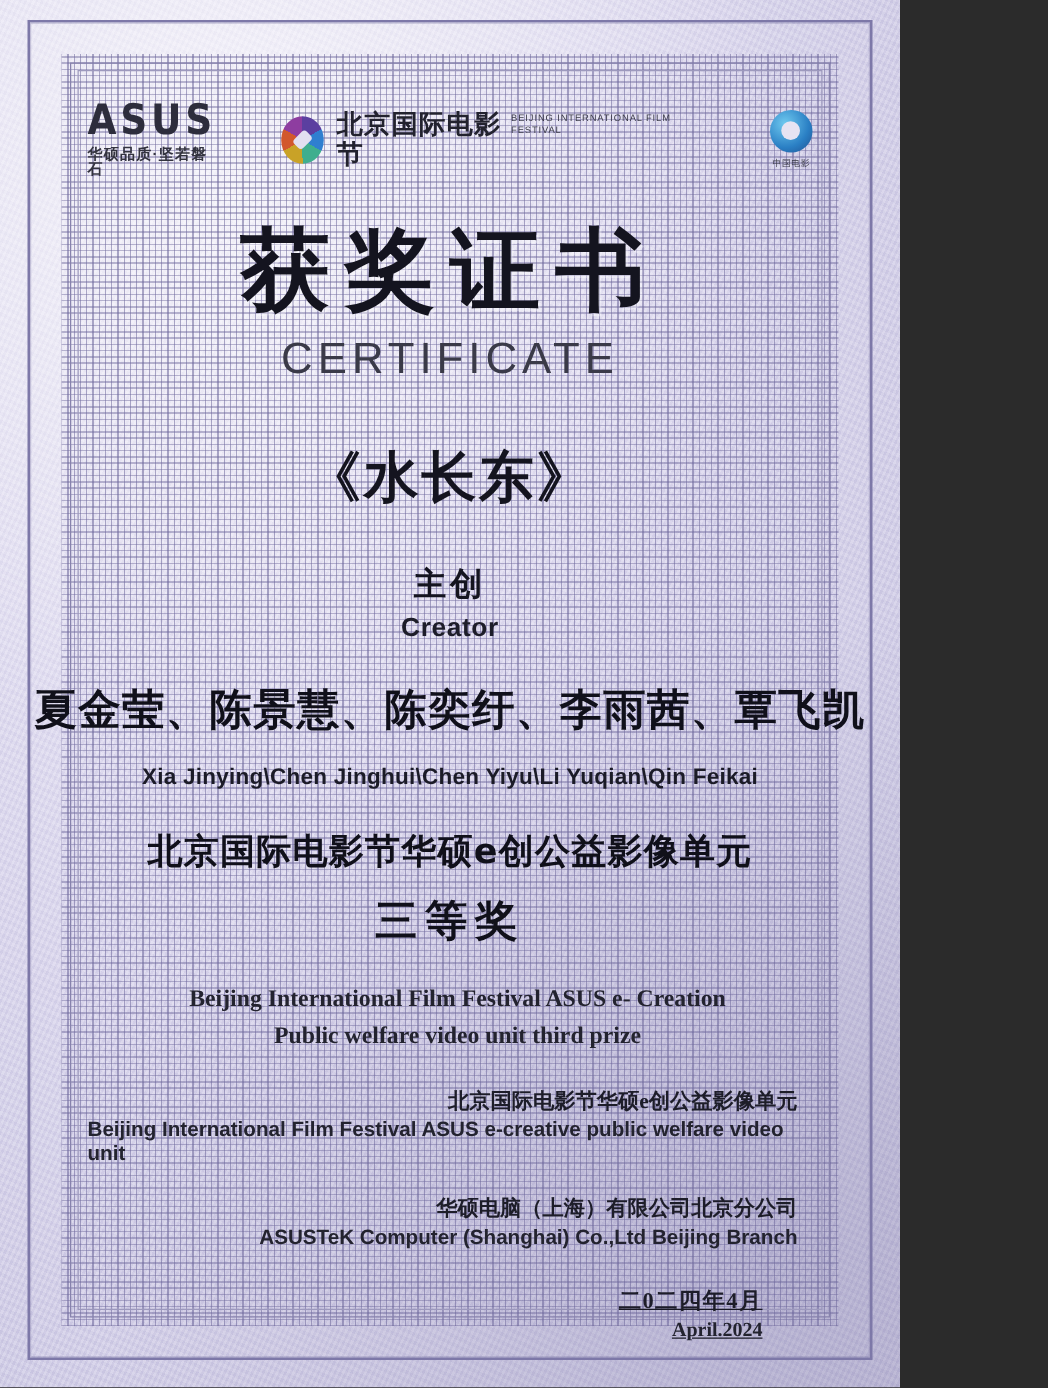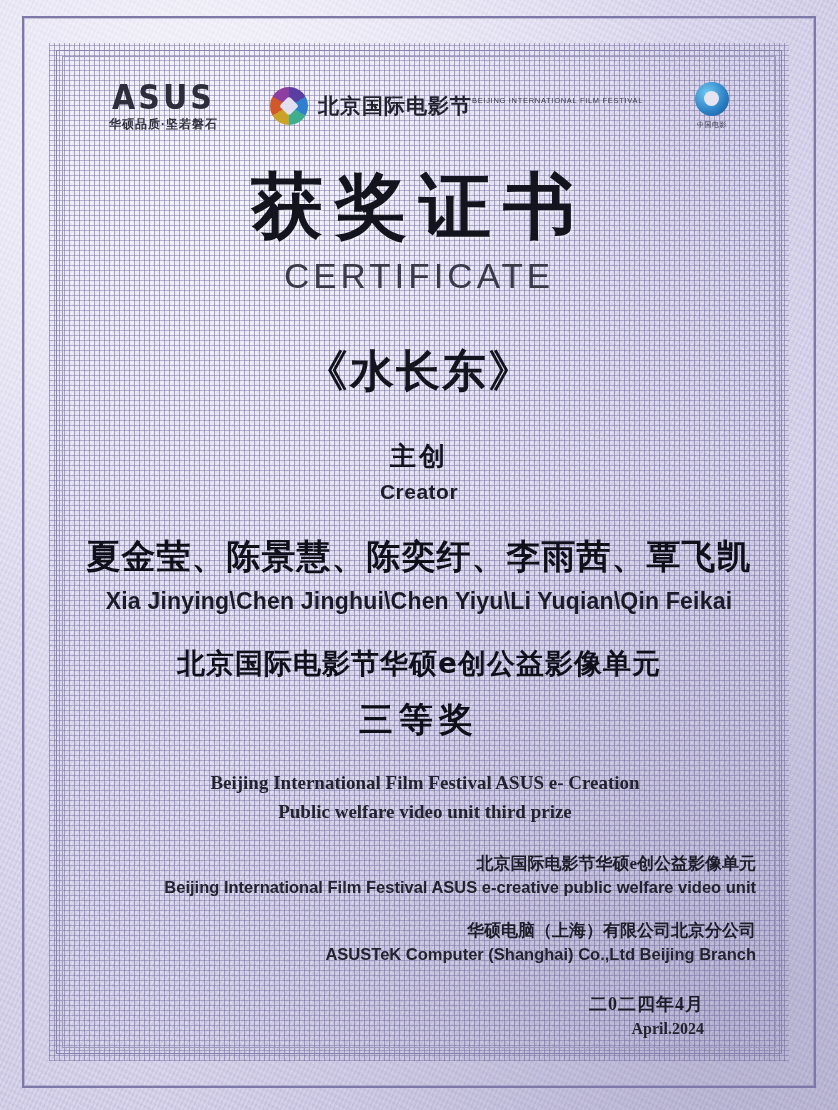--- a/index.html
+++ b/index.html
@@ -10,21 +10,21 @@
   body {
     width: 838px;
     height: 1110px;
     overflow: hidden;
     font-family: "Liberation Sans", sans-serif;
   }
 
   
   .certificate {
     position: relative;
-    width: 838px;
+    width: 720px;
     height: 1110px;
     background:
       radial-gradient(ellipse at 30% 18%, #e9e6f5 0%, #ddd9ef 38%, #cfcbe6 70%, #c3bfdd 100%);
     overflow: hidden;
   }
   
   .paper-texture {
     position: absolute;
     inset: 0;
     background-image:
@@ -211,22 +211,22 @@
   .names-cn {
     margin-top: 30px;
     font-family: "DejaVu Sans", sans-serif;
     font-size: 34px;
     font-weight: 700;
     letter-spacing: 1px;
     color: #10101a;
     white-space: nowrap;
   }
   .names-en {
-    margin-top: 8px;
-    font-size: 23px;
+    margin-top: 20px;
+    font-size: 18px;
     font-weight: 700;
     color: #1b1b27;
     letter-spacing: 0.2px;
     white-space: nowrap;
   }
   .unit-cn {
     margin-top: 30px;
     font-family: "DejaVu Sans", sans-serif;
     font-size: 28px;
     font-weight: 700;
@@ -274,23 +274,24 @@
     font-weight: 700;
     color: #23232f;
     margin-top: 3px;
   }
   .sig-gap { height: 22px; }
   .date-block {
     margin-top: 28px;
     display: flex;
     flex-direction: column;
     align-items: flex-end;
-    padding-right: 64px;
+    padding-right: 40px;
     width: 100%;
     box-sizing: border-box;
+    text-decoration: underline;
   }
   .date-cn {
     font-family: "Liberation Serif", serif;
     font-size: 18px;
     font-weight: 700;
     color: #1d1d29;
     letter-spacing: 1px;
   }
   .date-en {
     font-family: "Liberation Serif", serif;

